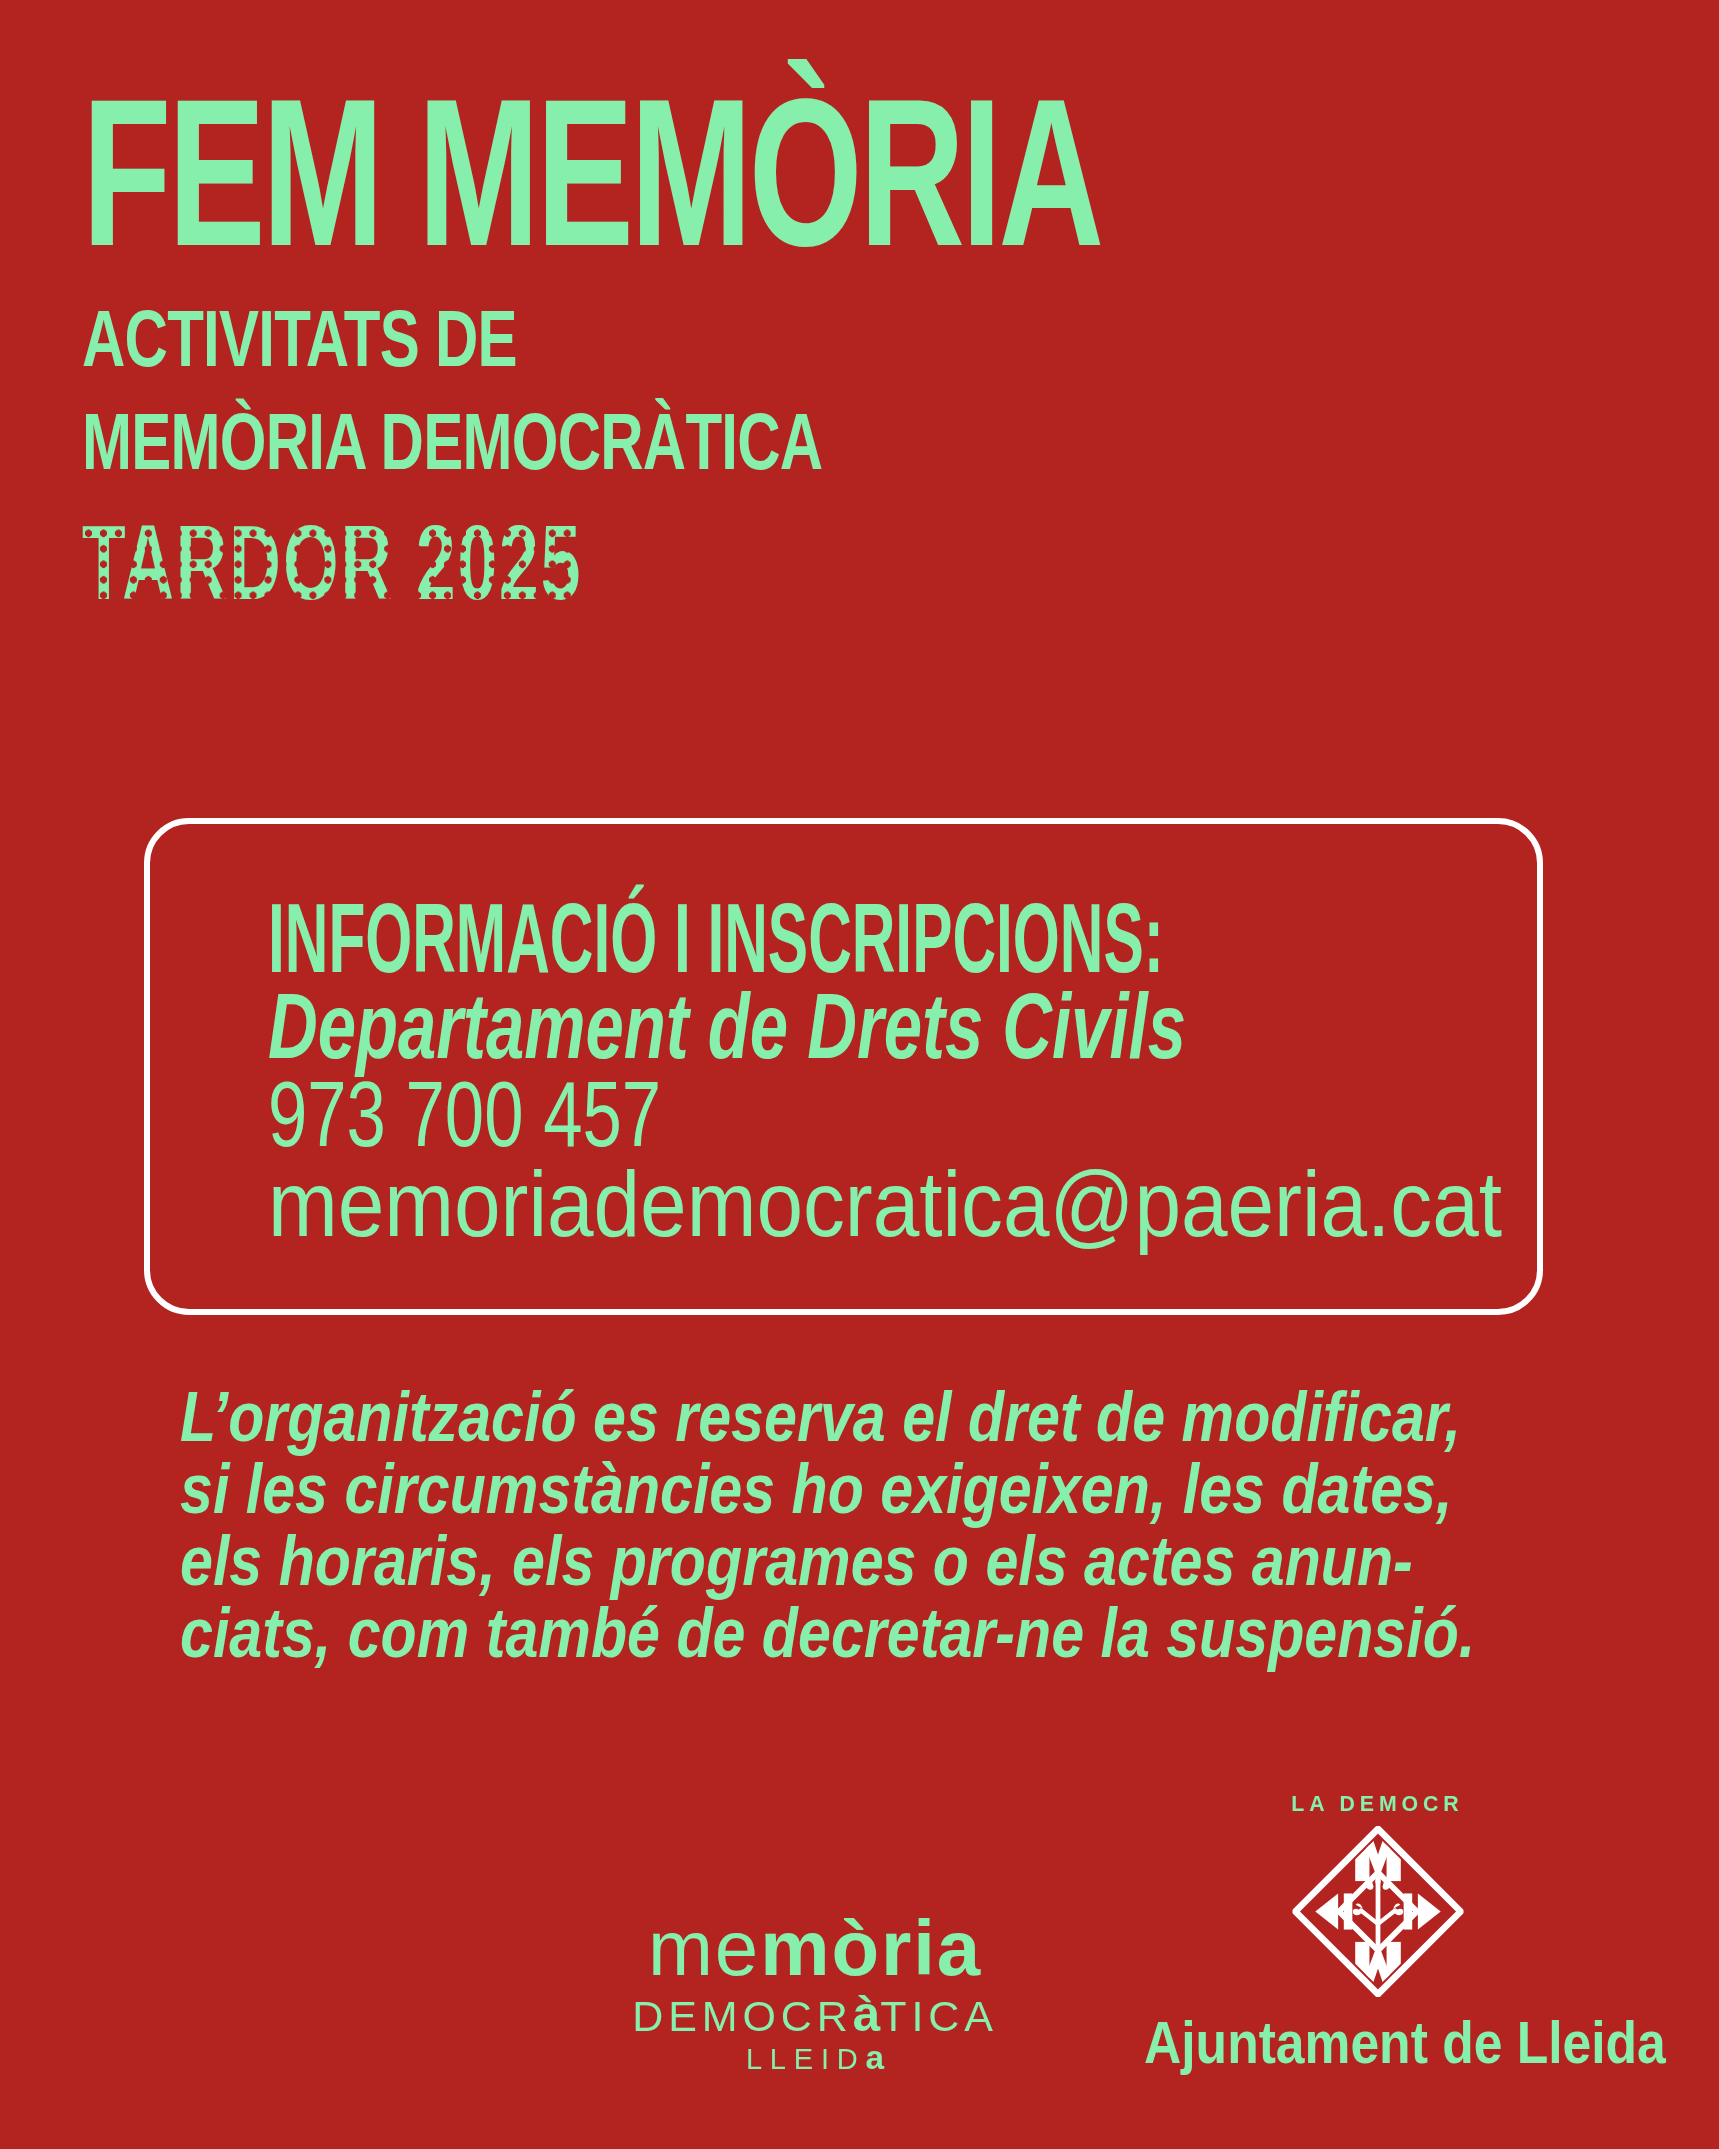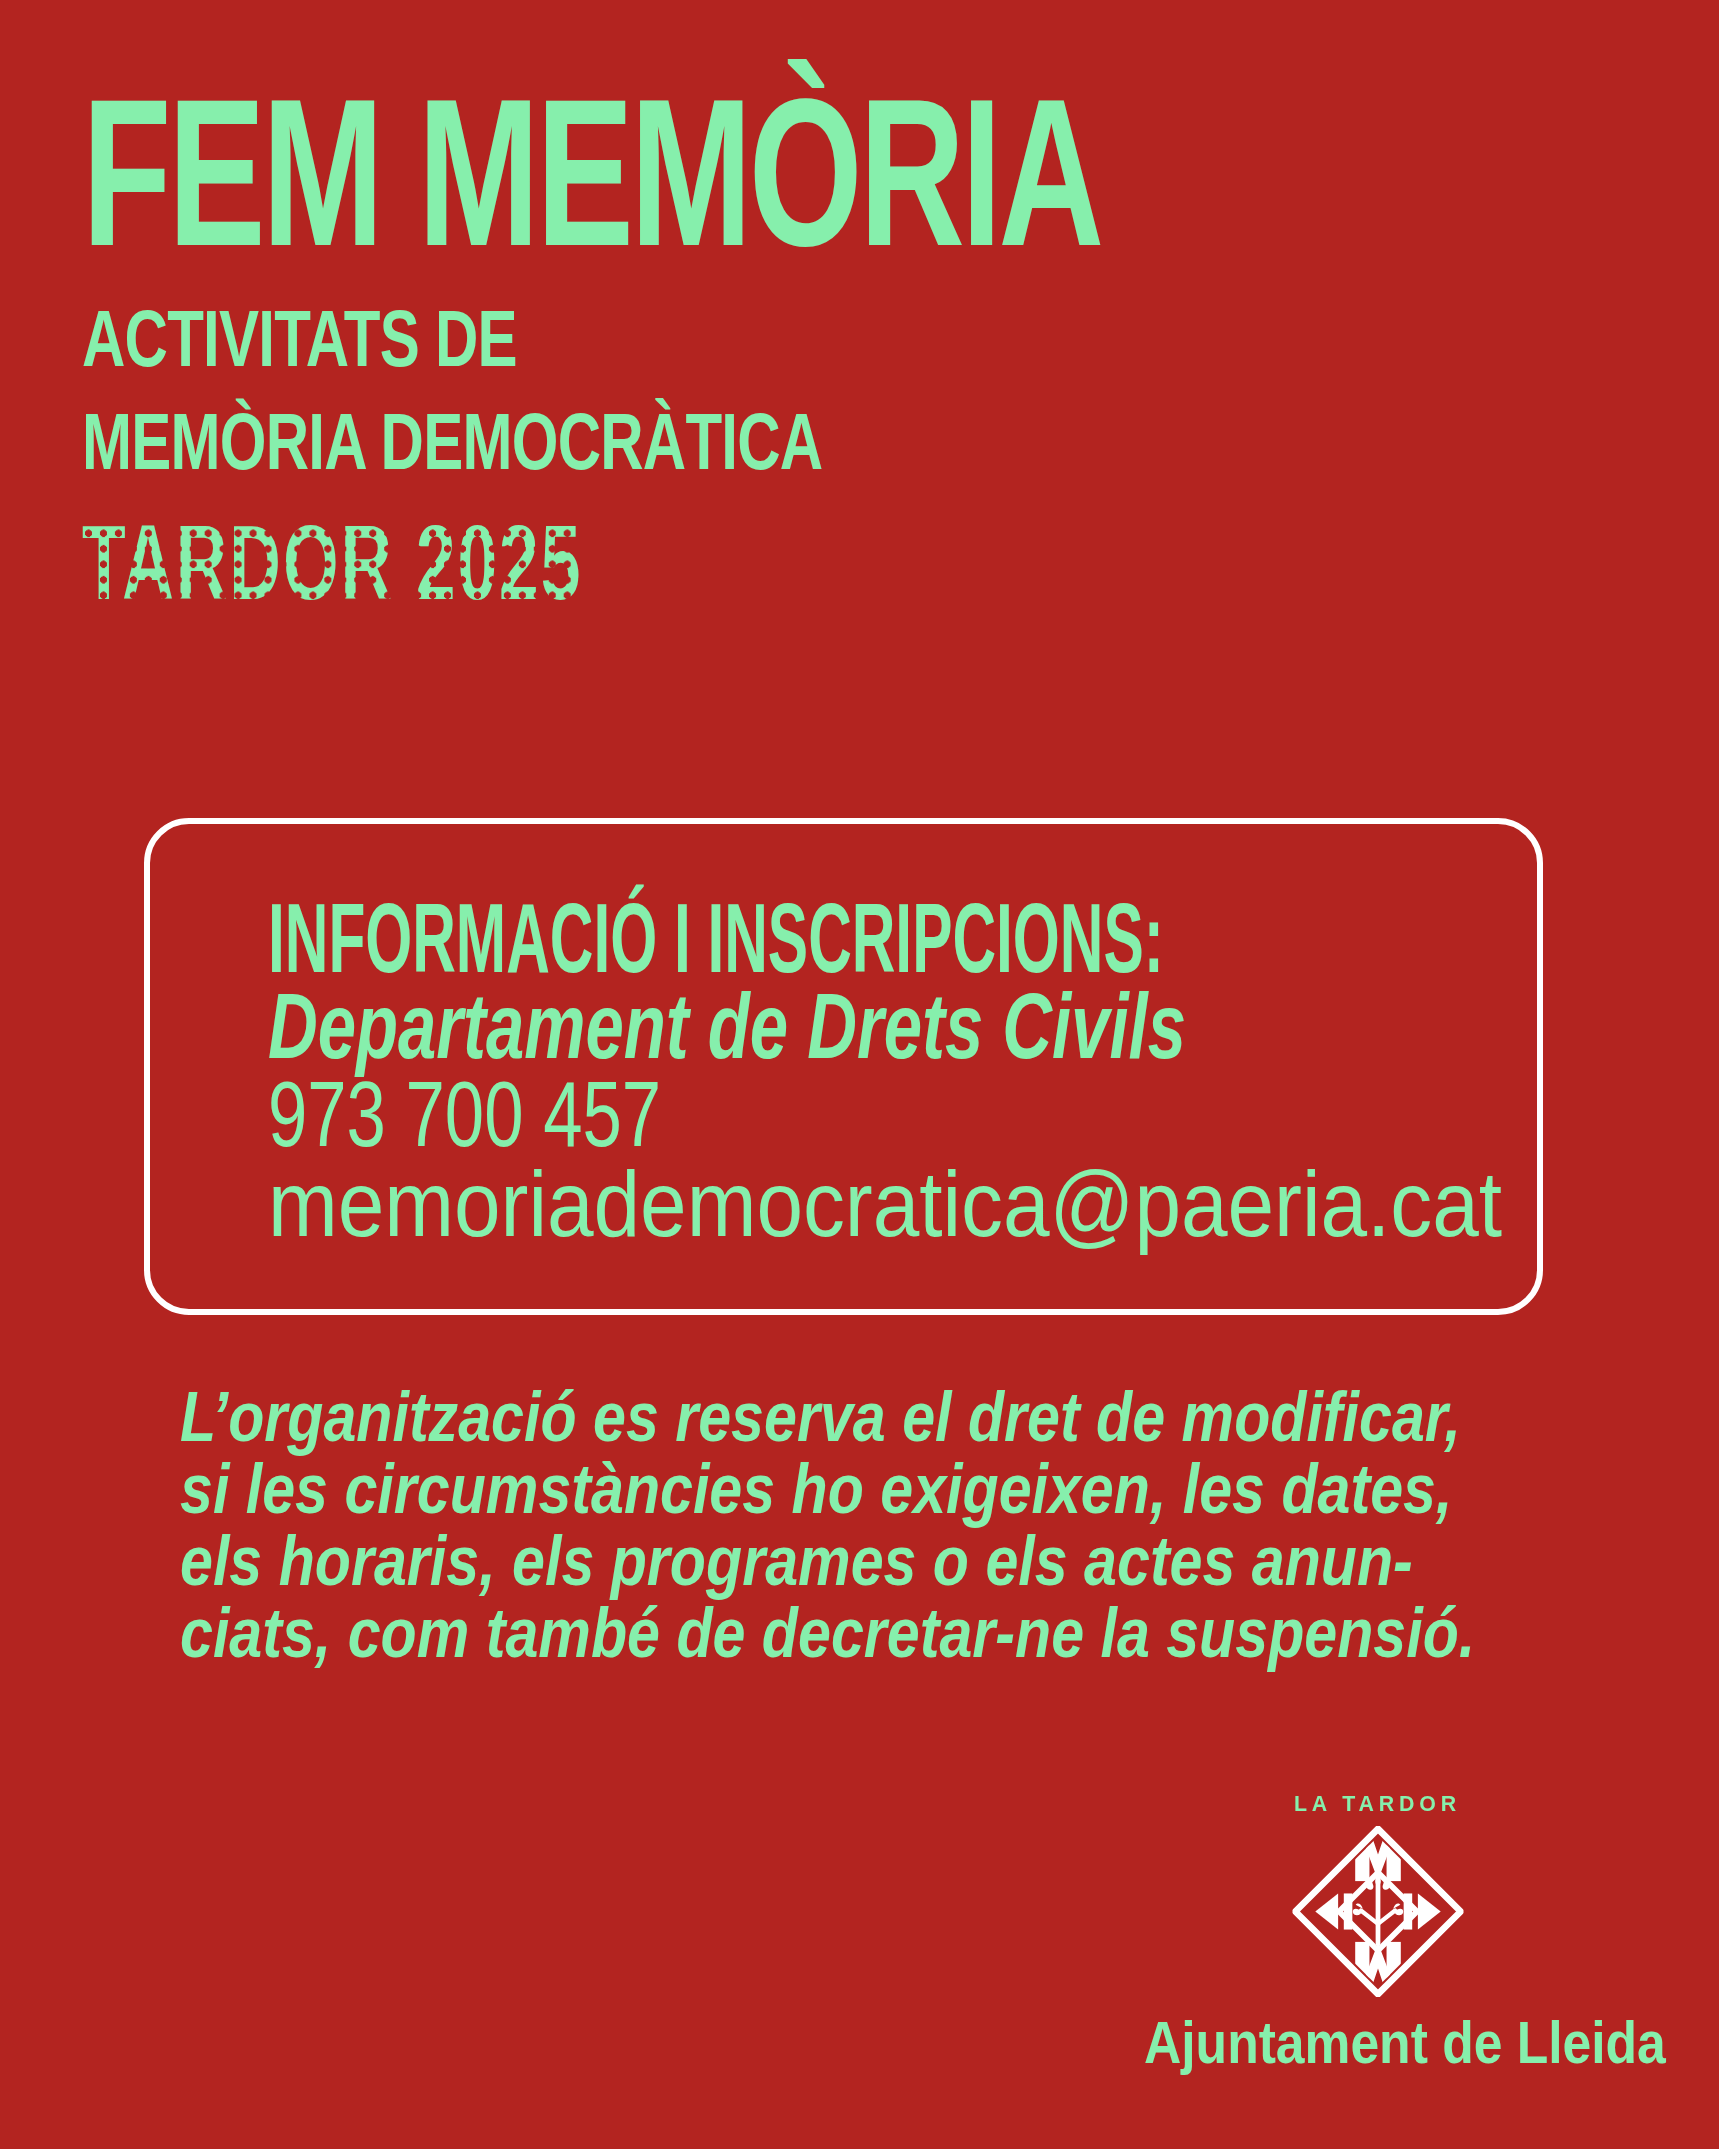--- a/index.html
+++ b/index.html
@@ -93,23 +93,28 @@
     <div class="ib-line ib-email">memoriademocratica@paeria.cat</div>
   </div>
 
   <div class="disclaimer">
     <div>L’organització es reserva el dret de modificar,</div>
     <div>si les circumstàncies ho exigeixen, les dates,</div>
     <div>els horaris, els programes o els actes anun-</div>
     <div>ciats, com també de decretar-ne la suspensió.</div>
   </div>
 
+  <div class="memoria-logo">
+    <div class="ml-word nowrap"><span class="ml-light">me</span><span class="ml-bold">mòria</span></div>
+    <div class="ml-line2 nowrap"><span>DEMOCR</span><span class="ml-accent">à</span><span>TICA</span></div>
+    <div class="ml-line3 nowrap"><span>LLEID</span><span class="ml-accent">a</span></div>
+  </div>
 
   <div class="paeria-logo">
-    <div class="pl-title">LA TARDOR</div>
+    <div class="pl-title">LA DEMOCR</div>
 
     <svg class="pl-emblem" viewBox="0 0 180 180" aria-hidden="true">
       <defs>
         <clipPath id="dclip">
             <path d="M90 11 L169 90 L90 169 L11 90 Z"></path>
           </clipPath>
       </defs>
 
       <path d="M90 3 L177 90 L90 177 L3 90 Z" fill="none" stroke="#fff" stroke-width="7"></path>
 

